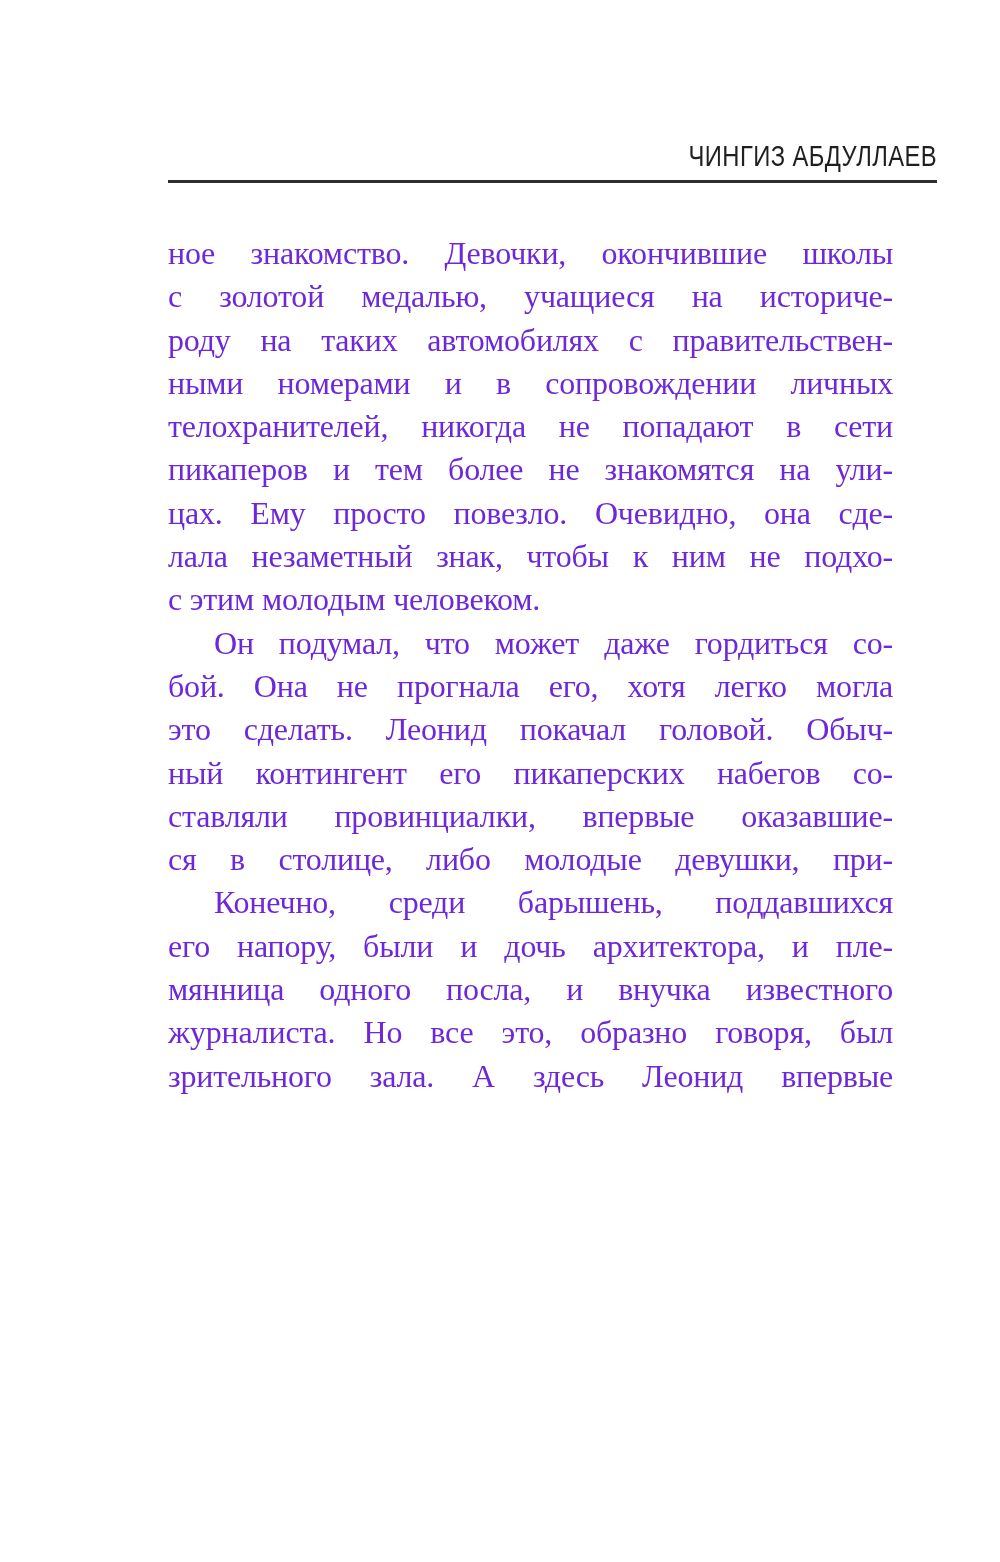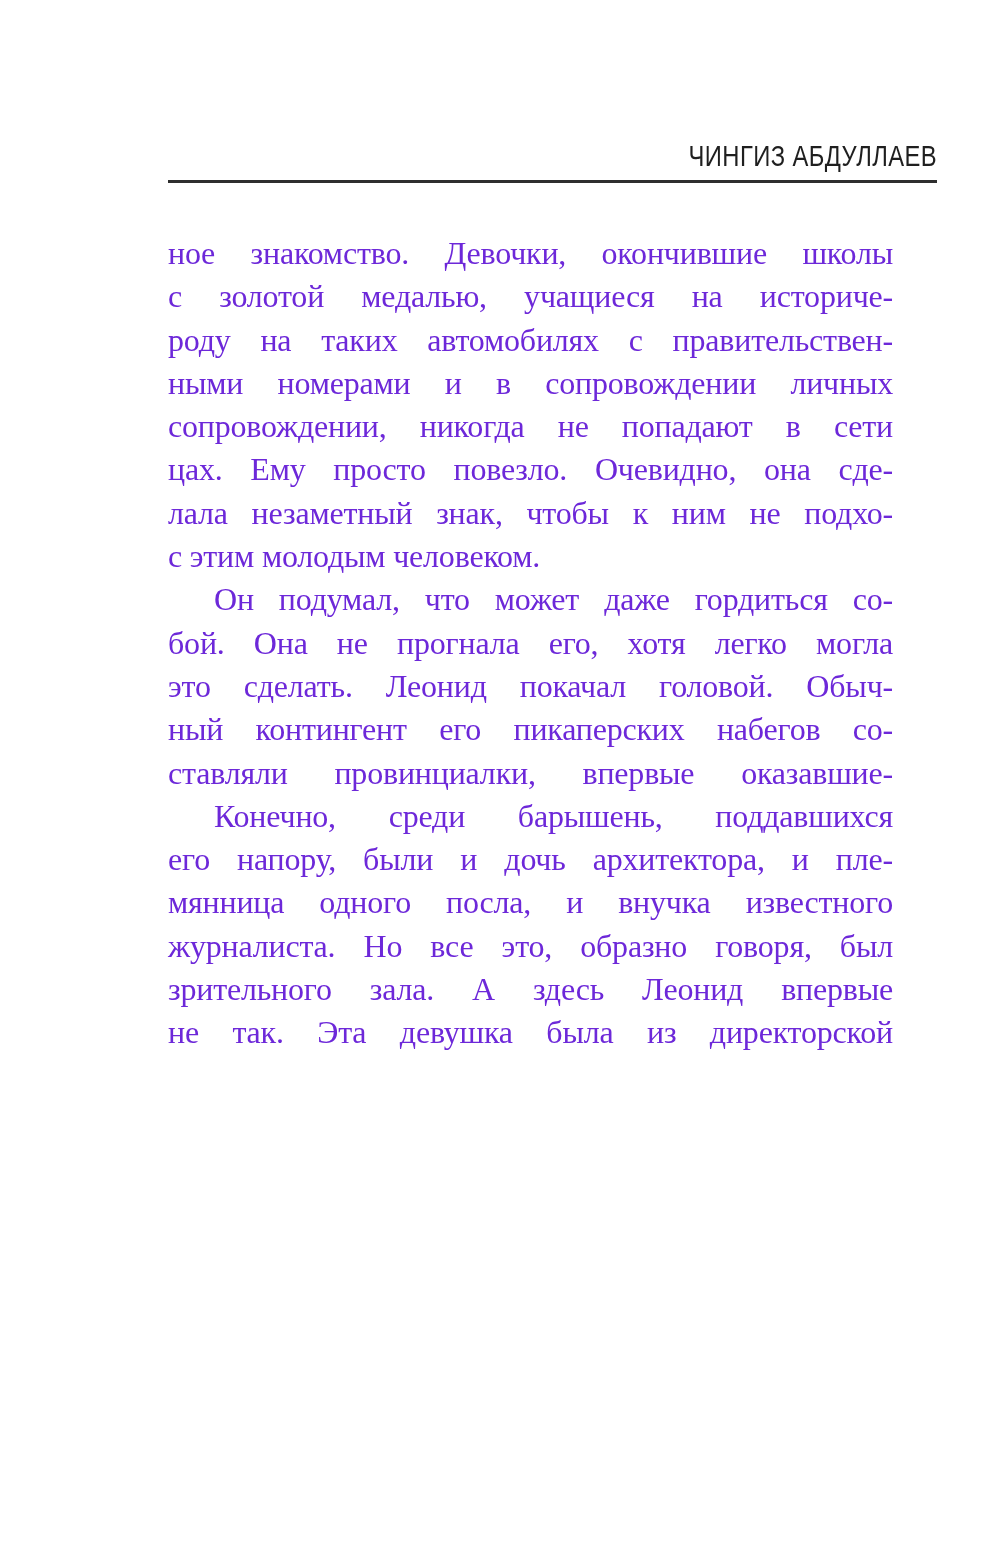--- a/index.html
+++ b/index.html
@@ -77,31 +77,33 @@
 
 <div class="page">
   <div class="running-head">ЧИНГИЗ АБДУЛЛАЕВ</div>
   <div class="head-rule"></div>
   <div class="body-text">
       <div class="paragraph">
         <div class="line just">ное знакомство. Девочки, окончившие школы</div>
         <div class="line just">с золотой медалью, учащиеся на историче-</div>
         <div class="line just">роду на таких автомобилях с правительствен-</div>
         <div class="line just">ными номерами и в сопровождении личных</div>
-        <div class="line just">сопровождении, никогда не попадают в сети</div>
+        <div class="line just">телохранителей, никогда не попадают в сети</div>
+        <div class="line just">пикаперов и тем более не знакомятся на ули-</div>
         <div class="line just">цах. Ему просто повезло. Очевидно, она сде-</div>
         <div class="line just">лала незаметный знак, чтобы к ним не подхо-</div>
         <div class="line">с этим молодым человеком.</div>
       </div>
       <div class="paragraph">
         <div class="line indent just">Он подумал, что может даже гордиться со-</div>
         <div class="line just">бой. Она не прогнала его, хотя легко могла</div>
         <div class="line just">это сделать. Леонид покачал головой. Обыч-</div>
         <div class="line just">ный контингент его пикаперских набегов со-</div>
         <div class="line just">ставляли провинциалки, впервые оказавшие-</div>
+        <div class="line just">ся в столице, либо молодые девушки, при-</div>
       </div>
       <div class="paragraph">
         <div class="line indent just">Конечно, среди барышень, поддавшихся</div>
         <div class="line just">его напору, были и дочь архитектора, и пле-</div>
         <div class="line just">мянница одного посла, и внучка известного</div>
         <div class="line just">журналиста. Но все это, образно говоря, был</div>
         <div class="line just">зрительного зала. А здесь Леонид впервые</div>
         <div class="line just">не так. Эта девушка была из директорской</div>
       </div>
     </div>

